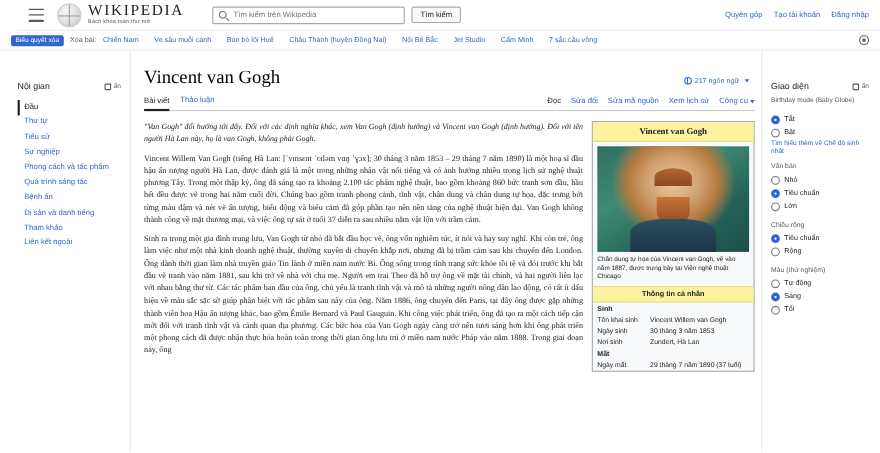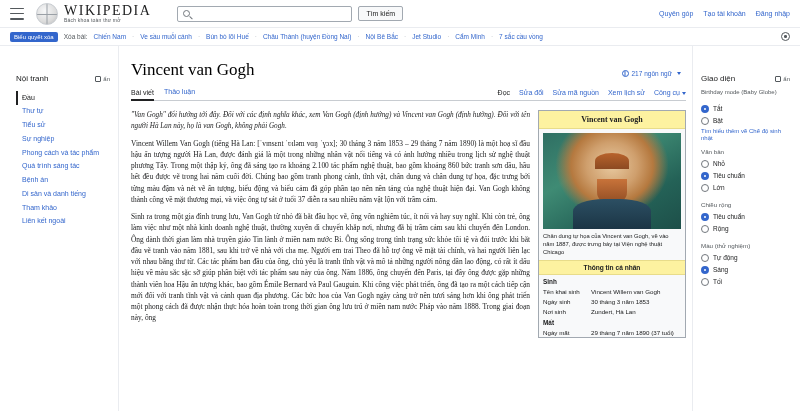--- a/index.html
+++ b/index.html
@@ -14,20 +14,21 @@
   }
   a { color: #3366cc; text-decoration: none; }
 
   
   .header {
     height: 28px;
     display: flex; align-items: center;
     padding: 0 10px;
     border-bottom: 1px solid #eaecf0;
     background: #fff;
+    margin-left: 16px;
   }
   .hamburger {
     width: 14px; height: 12px;
     display: flex; flex-direction: column; justify-content: space-between;
     margin-right: 12px; cursor: pointer;
   }
   .hamburger span { display: block; height: 1.5px; background: #54595d; border-radius: 1px; }
   .globe {
     width: 22px; height: 22px; border-radius: 50%;
     border: 1px solid #c8ccd1;
@@ -235,20 +236,21 @@
       <span></span>
   </div>
   <div class="globe"></div>
   <div class="wordmark">
     <div class="wm-main">WIKIPEDIA</div>
     <div class="wm-sub">Bách khoa toàn thư mở</div>
   </div>
   <div class="search-wrap">
     <div class="search-box">
       <span class="magnifier"></span>
+      <input type="text" placeholder="Tìm kiếm trên Wikipedia" style="">
     </div>
     <button class="search-btn">Tìm kiếm</button>
   </div>
   <div class="header-right">
     <a href="#">Quyên góp</a>
     <a href="#">Tạo tài khoản</a>
     <a href="#">Đăng nhập</a>
   </div>
 </div>
 
@@ -270,21 +272,21 @@
   <a href="#">Cẩm Minh</a>
     <span class="sep">·</span>
   <a href="#">7 sắc cầu vồng</a>
   <span class="gear"></span>
 </div>
 
 <div class="layout">
 
   <div class="toc">
     <div class="toc-head">
-      <span>Nội tranh</span>
+      <span>Nội gian</span>
       <span class="pin">
         <span class="pin-icon"></span>
         <span>ẩn</span>
       </span>
     </div>
     <ul>
       <li class="active">Đầu</li>
       <li>Thư tự</li>
       <li>Tiểu sử</li>
       <li>Sự nghiệp</li>

